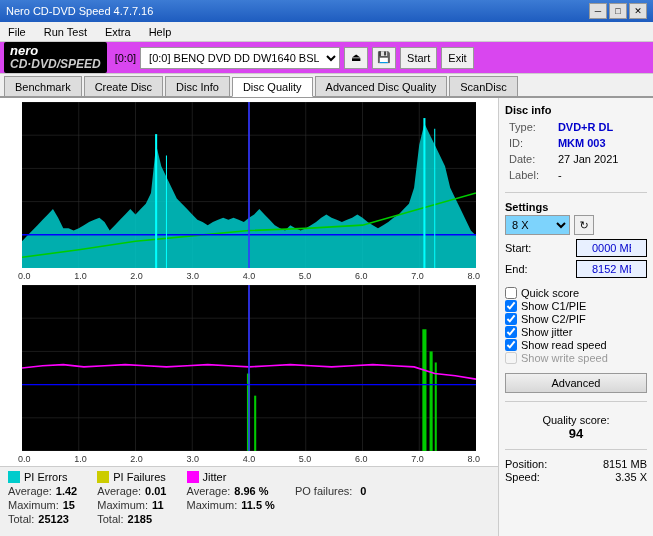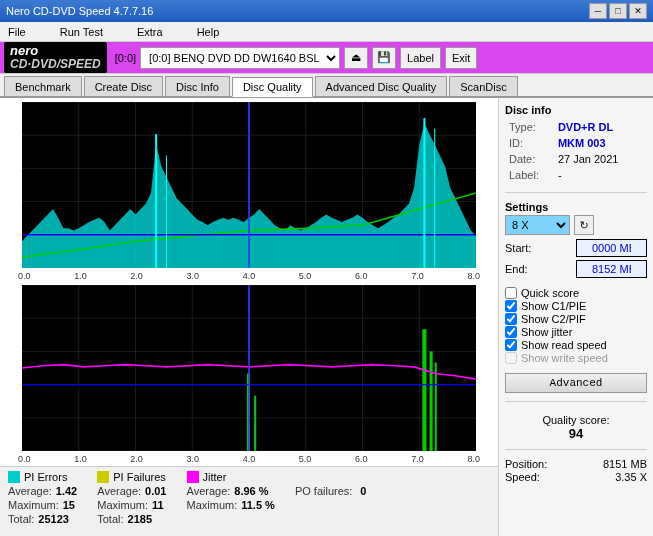--- a/index.html
+++ b/index.html
@@ -45,21 +45,21 @@
     }
 
     
     .menu-bar {
       background: #f0f0f0;
       display: flex;
       align-items: center;
       height: 20px;
       padding: 0 4px;
       border-bottom: 1px solid #ccc;
-      gap: 26px;
+      gap: 10px;
     }
     .menu-item {
       font-size: 11px;
       padding: 2px 4px;
       cursor: pointer;
       color: #000;
     }
 
     
     .toolbar {
@@ -267,21 +267,20 @@
 
     .adv-btn {
       background: linear-gradient(to bottom, #f0f0f0, #d8d8d8);
       border: 1px solid #999;
       padding: 3px 10px;
       font-size: 11px;
       cursor: pointer;
       width: 100%;
       text-align: center;
       margin-top: 2px;
-      font-family: Liberation Mono, monospace;
     }
 
     .quality-row {
       display: flex;
       align-items: center;
       justify-content: space-between;
       font-size: 11px;
       margin-top: 4px;
       flex-direction: column;
     }
@@ -345,21 +344,21 @@
     <select class="drive-dropdown">
       <option>[0:0] BENQ DVD DD DW1640 BSLB</option>
     </select>
   </div>
   <div class="toolbar-icon-btn" title="Eject">
     <span>⏏</span>
   </div>
   <div class="toolbar-icon-btn" title="Save">
     <span>💾</span>
   </div>
-  <button class="toolbar-btn">Label</button>
+  <button class="toolbar-btn">Start</button>
   <button class="toolbar-btn">Exit</button>
 </div>
 
 <div class="tab-bar">
   <div class="tab">Benchmark</div>
   <div class="tab">Create Disc</div>
   <div class="tab">Disc Info</div>
   <div class="tab active">Disc Quality</div>
   <div class="tab">Advanced Disc Quality</div>
   <div class="tab">ScanDisc</div>

